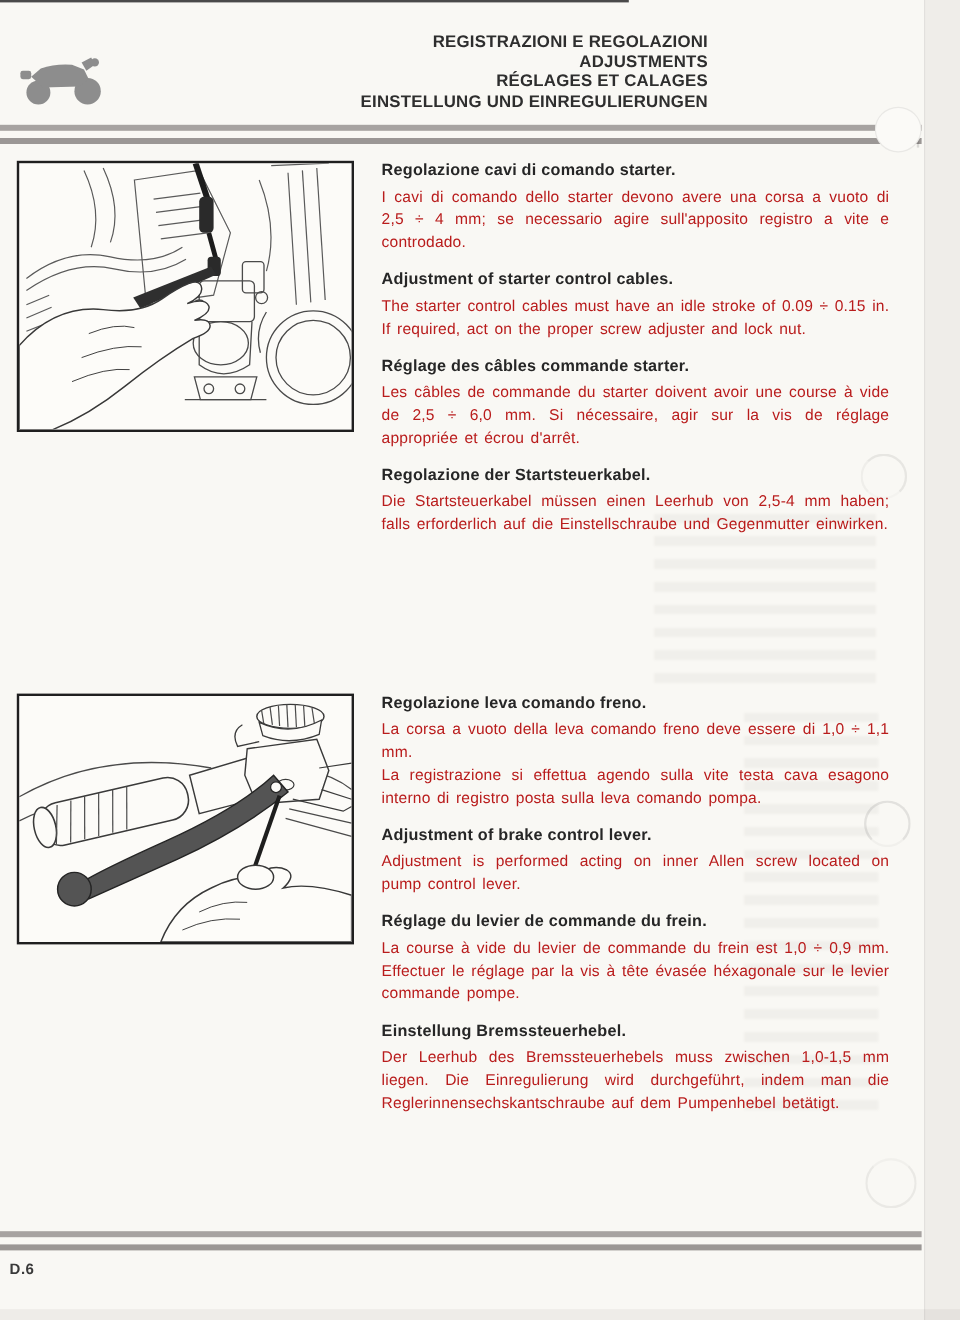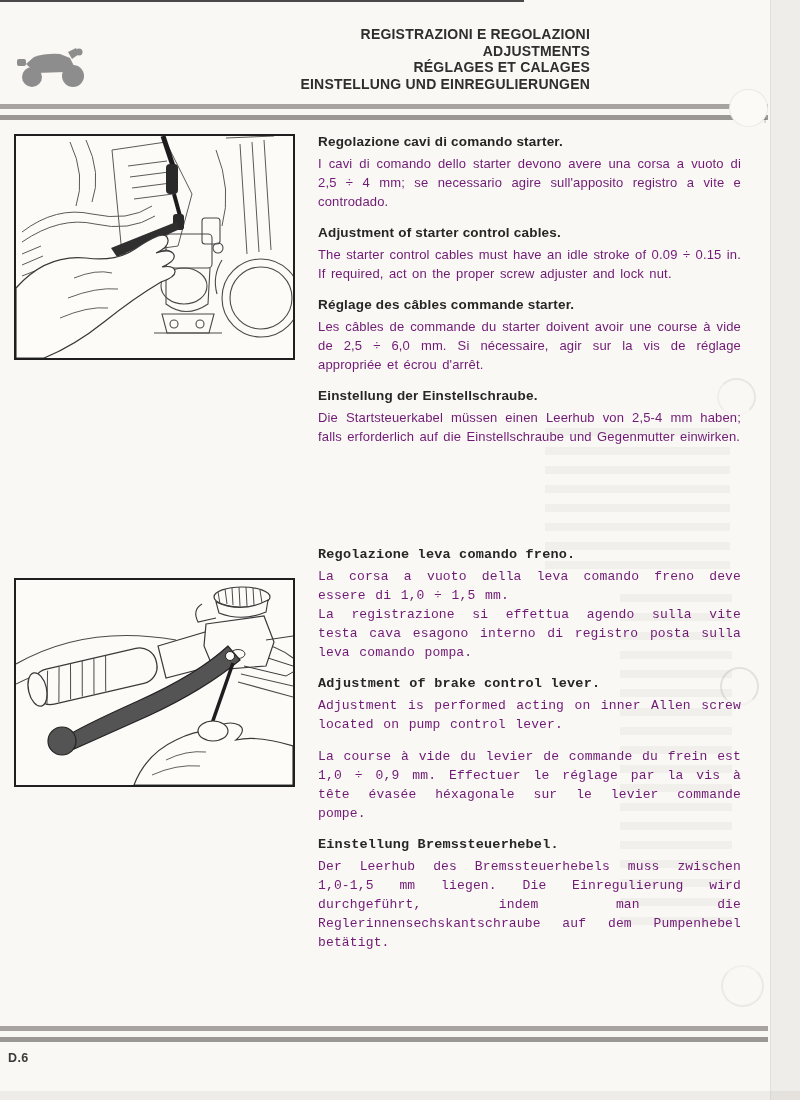--- a/index.html
+++ b/index.html
@@ -37,24 +37,24 @@
 
   
   .fig{position:absolute; left:14px; border:2px solid #1f1f1f; background:#fcfbf8;}
   .fig.f1{top:134px; width:277px; height:222px;}
   .fig.f2{top:578px; width:277px; height:205px;}
   .fig svg{display:block; width:100%; height:100%;}
 
   
   .textcol{position:absolute; left:303px; width:423px;margin-left:15px;}
   .textcol.s1{top:133px;}
-  .textcol.s2{top:546px;font-family:Liberation Mono, monospace;}
+  .textcol.s2{top:577px;}
   .block{margin:0 0 13px 0;}
   .block h3{margin:0 0 4px 0; font-size:13.5px; line-height:17px; color:#262626; letter-spacing:.2px;}
-  .block p{margin:0; font-size:13px; line-height:19px; text-align:justify; letter-spacing:.15px; word-spacing:1.6px; color:#701a75;}
+  .block p{margin:0; font-size:13px; line-height:19px; text-align:justify; letter-spacing:.15px; word-spacing:1.6px; color:#b91c1c;}
 
   
   .ghost{position:absolute; filter:blur(.7px); pointer-events:none;
     background:repeating-linear-gradient(to bottom, rgba(100,94,88,.055) 0 8px, transparent 8px 19px);}
   .ghost.g1{left:545px; top:428px; width:185px; height:142px;}
   .ghost.g2{left:620px; top:594px; width:112px; height:338px;}
 
   .page-num{position:absolute; left:8px; top:1051px; font-size:12.5px; font-weight:bold; letter-spacing:.4px; color:#3a3a3a;}
 </style>
 </head>
@@ -227,36 +227,37 @@
     </div>
     <div class="block">
       <h3>Adjustment of starter control cables.</h3>
       <p>The starter control cables must have an idle stroke of 0.09 ÷ 0.15 in. If required, act on the proper screw adjuster and lock nut.</p>
     </div>
     <div class="block">
       <h3>Réglage des câbles commande starter.</h3>
       <p>Les câbles de commande du starter doivent avoir une course à vide de 2,5 ÷ 6,0 mm. Si nécessaire, agir sur la vis de réglage appropriée et écrou d'arrêt.</p>
     </div>
     <div class="block">
-      <h3>Einstellung der Einstellschraube.</h3>
+      <h3>Regolazione der Startsteuerkabel.</h3>
       <p>Die Startsteuerkabel müssen einen Leerhub von 2,5-4 mm haben; falls erforderlich auf die Einstellschraube und Gegenmutter einwirken.</p>
     </div>
   </div>
 
   <div class="textcol s2">
     <div class="block">
       <h3>Regolazione leva comando freno.</h3>
-      <p>La corsa a vuoto della leva comando freno deve essere di 1,0 ÷ 1,5 mm.</p>
+      <p>La corsa a vuoto della leva comando freno deve essere di 1,0 ÷ 1,1 mm.</p>
       <p>La registrazione si effettua agendo sulla vite testa cava esagono interno di registro posta sulla leva comando pompa.</p>
     </div>
     <div class="block">
       <h3>Adjustment of brake control lever.</h3>
       <p>Adjustment is performed acting on inner Allen screw located on pump control lever.</p>
     </div>
     <div class="block">
+      <h3>Réglage du levier de commande du frein.</h3>
       <p>La course à vide du levier de commande du frein est 1,0 ÷ 0,9 mm. Effectuer le réglage par la vis à tête évasée héxagonale sur le levier commande pompe.</p>
     </div>
     <div class="block">
       <h3>Einstellung Bremssteuerhebel.</h3>
       <p>Der Leerhub des Bremssteuerhebels muss zwischen 1,0-1,5 mm liegen. Die Einregulierung wird durchgeführt, indem man die Reglerinnensechskantschraube auf dem Pumpenhebel betätigt.</p>
     </div>
   </div>
 
   <div class="page-num">D.6</div>
 

